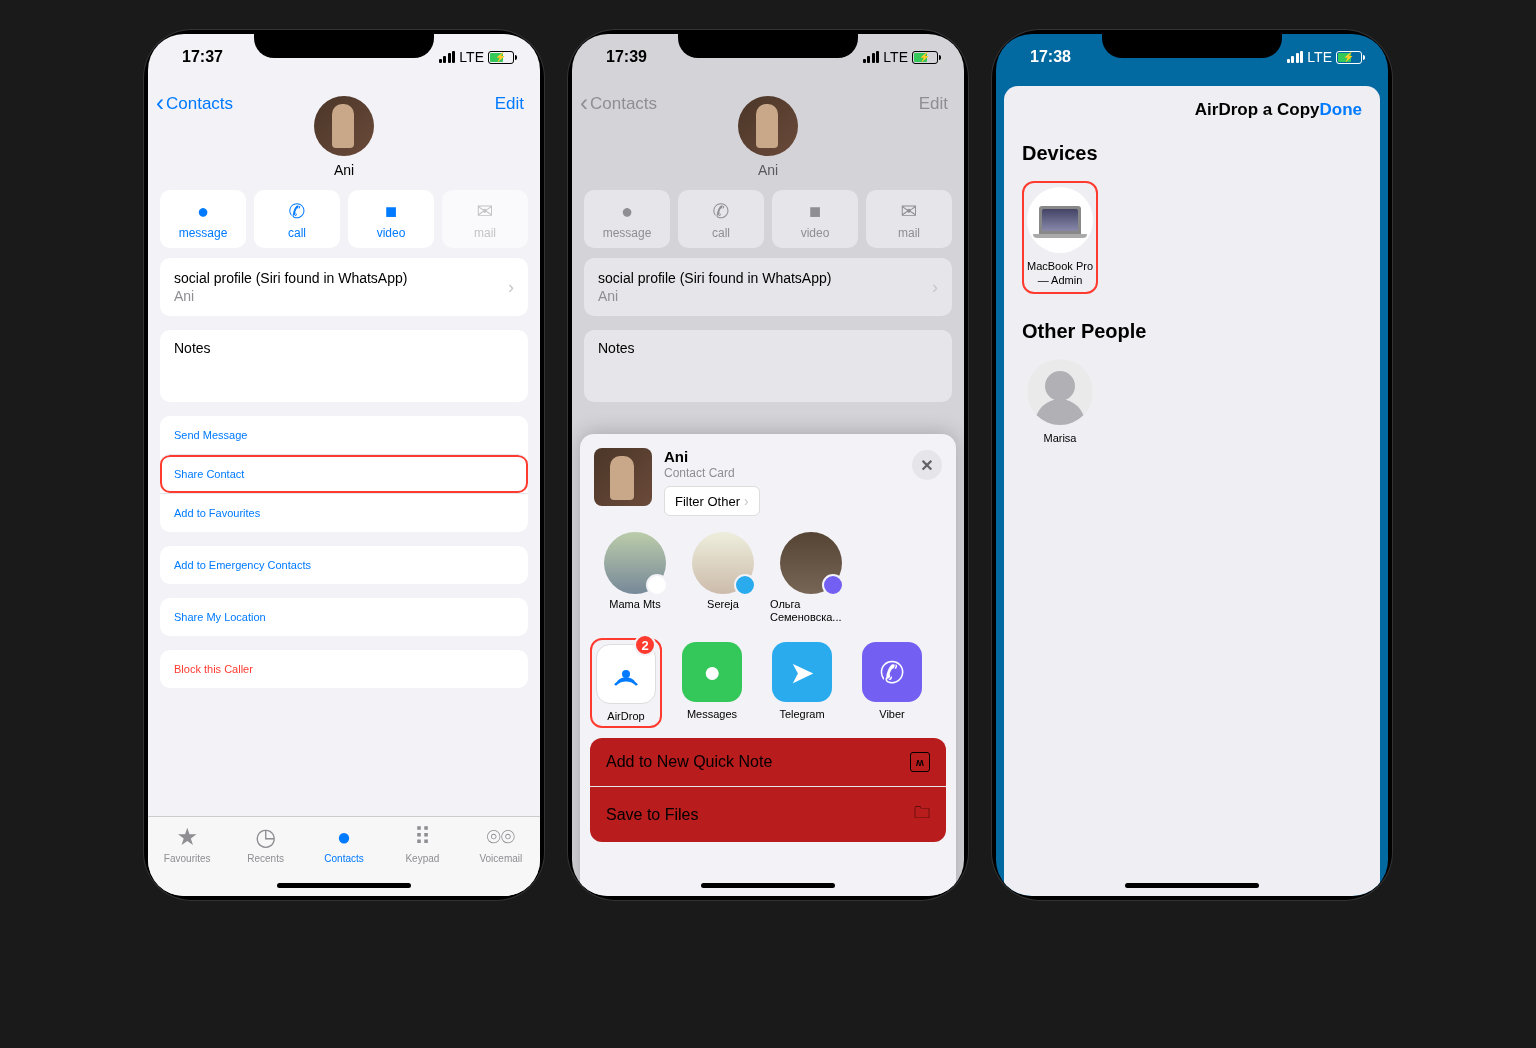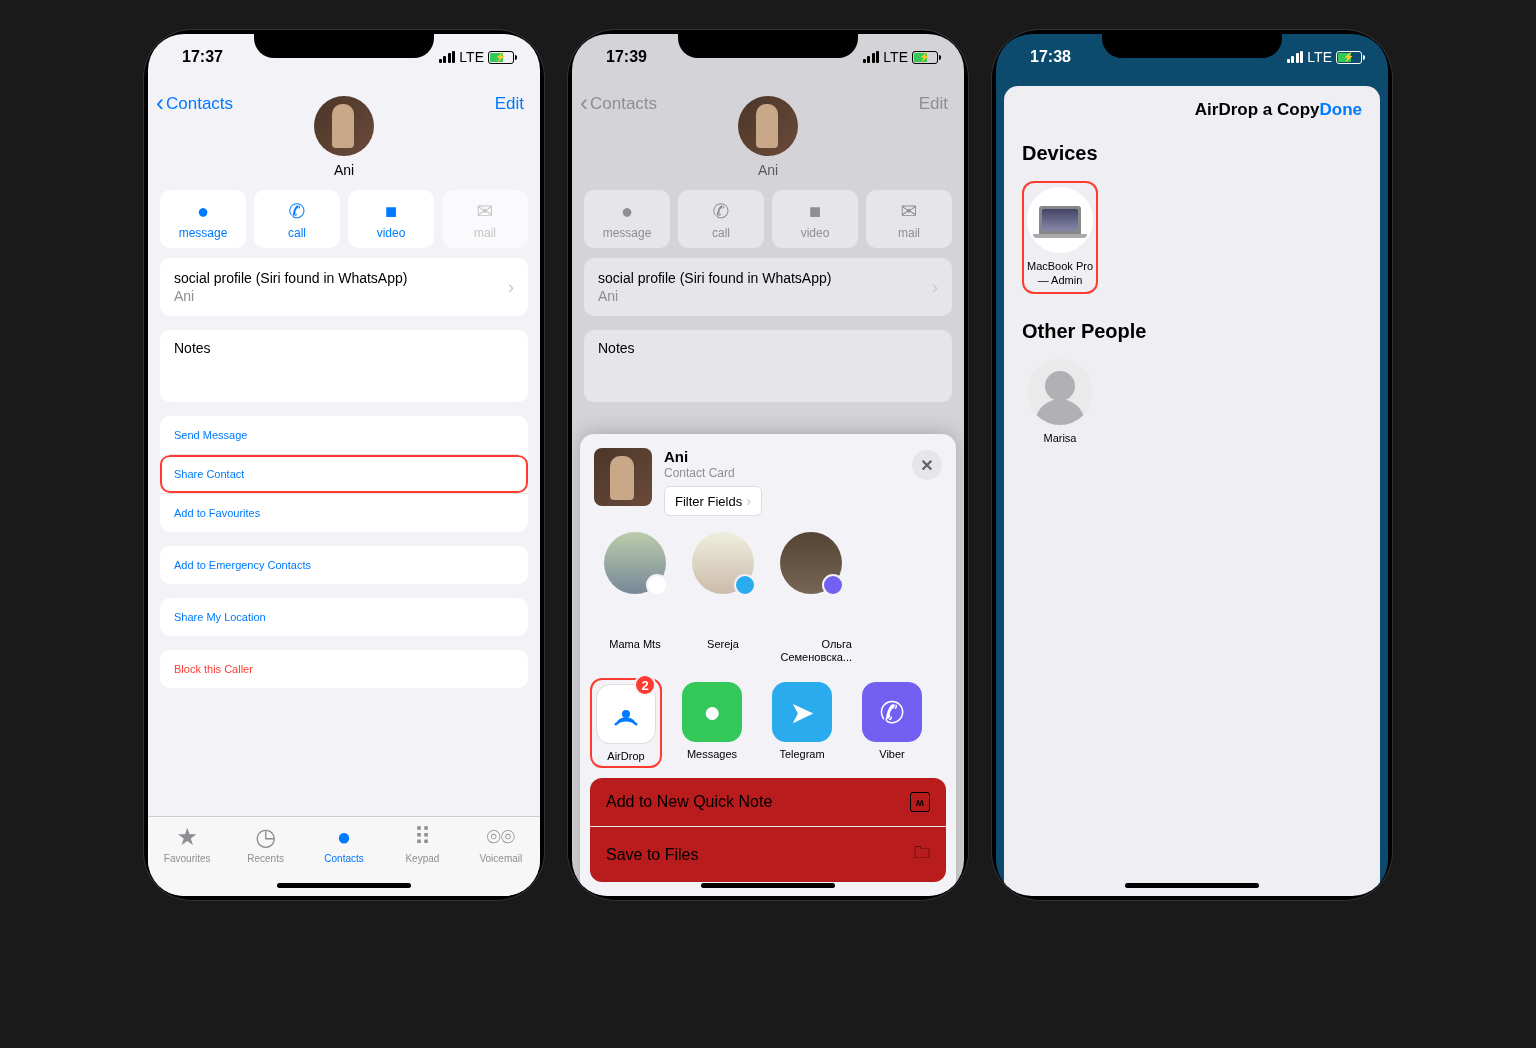--- a/index.html
+++ b/index.html
@@ -121,21 +121,21 @@
   }
   .share-header{ display:flex; align-items:flex-start; gap:12px; padding:0 14px 12px; position:relative;}
   .share-avatar{ width:58px;height:58px;border-radius:8px;background:linear-gradient(135deg,#4a3628,#6b4a3a);overflow:hidden;position:relative;}
   .share-avatar::after{content:'';position:absolute;left:28%;top:8px;width:24px;height:44px;background:#c9a88a;border-radius:10px 10px 4px 4px;}
   .share-title{font-size:15px;font-weight:600;}
   .share-sub{font-size:12px;color:#8e8e93;margin-top:1px;}
   .filter-btn{display:inline-flex;align-items:center;gap:4px;background:#fff;border:0.5px solid #ddd;border-radius:6px;padding:6px 10px;font-size:13px;margin-top:6px;}
   .close-x{position:absolute;right:14px;top:2px;width:30px;height:30px;border-radius:50%;background:#e5e5ea;color:#636366;display:flex;align-items:center;justify-content:center;font-size:16px;font-weight:600;}
 
   .people-row{display:flex;gap:6px;padding:4px 14px 10px;overflow:hidden;}
-  .person{flex:0 0 82px;display:flex;flex-direction:column;align-items:center;font-size:11px;text-align:right;line-height:1.2;gap:40px;}
+  .person{flex:0 0 82px;display:flex;flex-direction:column;align-items:center;font-size:11px;text-align:left;line-height:1.2;}
   .person-avatar{width:62px;height:62px;border-radius:50%;background:#d1d1d6;margin-bottom:4px;position:relative;}
   .mini-badge{position:absolute;right:-2px;bottom:-2px;width:22px;height:22px;border-radius:50%;border:2px solid #f2f2f7;}
   .mini-badge.airdrop{background:#fff;}
   .mini-badge.whatsapp{background:#25d366;}
   .mini-badge.telegram{background:#2aabee;}
   .mini-badge.viber{background:#7360f2;}
 
   .apps-row{display:flex;gap:18px;padding:8px 14px 14px;}
   .app{flex:0 0 72px;display:flex;flex-direction:column;align-items:center;font-size:11px;gap:6px;position:relative;}
   .app-icon{width:60px;height:60px;border-radius:14px;display:flex;align-items:center;justify-content:center;font-size:30px;color:#fff;}
@@ -338,21 +338,21 @@
         </div>
     </div>
 
     <div class="share-sheet">
       <div class="share-header">
         <div class="share-avatar"></div>
         <div>
           <div class="share-title">Ani</div>
           <div class="share-sub">Contact Card</div>
           <div class="filter-btn">
-              <span>Filter Fields</span>
+              <span>Filter Other</span>
               <span class="chev" style="font-size:14px;">›</span>
             </div>
         </div>
         <div class="close-x">✕</div>
       </div>
       <div class="people-row">
         <div class="person">
             <div class="person-avatar" style="background:linear-gradient(#bca,#789);">
               <div class="mini-badge airdrop"></div>
             </div>
@@ -406,21 +406,21 @@
             <span>🗀</span>
           </div>
       </div>
     </div>
     <div class="home-indicator"></div>
   </div>
 </div>
 
 <div class="phone">
   <div class="notch"></div>
-  <div class="screen airdrop" style="background:#0c4a6e;">
+  <div class="screen airdrop" style="background:#0369a1;">
     <div class="status-bar white">
       <span>17:38</span>
       <div class="status-right">
         <span class="signal-bars">
             <span></span>
             <span></span>
             <span></span>
             <span></span>
           </span>
         <span style="font-weight:500;">LTE</span>

